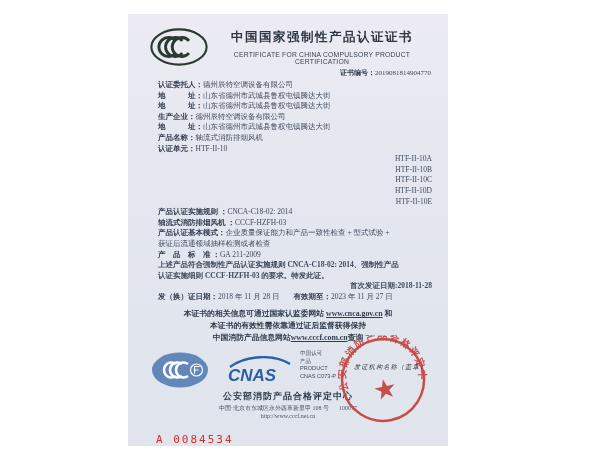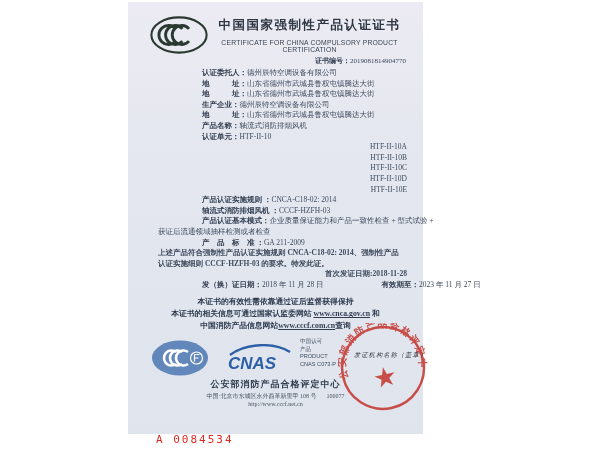--- a/index.html
+++ b/index.html
@@ -1,36 +1,36 @@
 <!DOCTYPE html>
 <html><head>
 <meta charset="utf-8">
 <style>
   * { margin:0; padding:0; box-sizing:border-box; }
   html,body { width:600px; height:450px; background:#ffffff; overflow:hidden;
               font-family:"Liberation Serif","DejaVu Serif",serif; }
   .page { position:relative; width:600px; height:450px; background:#fff; }
 
-  .paper { position:absolute; left:128px; top:2px; width:295px; height:432px;
+  .paper { position:absolute; left:128px; top:14px; width:320px; height:432px;
            background:linear-gradient(180deg,#ecebf3 0%,#e4e7ef 35%,#dfe4ed 100%); }
 
   
   .header { display:flex; padding:13px 14px 0 20px; height:54px; }
   .ccc-logo { width:62px; height:40px; flex:0 0 auto; }
   .titles { flex:1; text-align:center; padding-top:2px; }
   .title { font-family:"Liberation Sans","DejaVu Sans",sans-serif; font-weight:700;
            font-size:12.5px; letter-spacing:1.5px; color:#2d3642; }
   .subtitle { font-family:"Liberation Sans","DejaVu Sans",sans-serif; font-size:6.8px;
               letter-spacing:.2px; color:#3a4350; margin-top:5px; }
 
   .certno { text-align:right; padding-right:17px; font-size:7px; color:#3c4758; height:10px; }
 
   
   .body { padding:2px 16px 0 30px; font-size:7.5px; line-height:10.6px; color:#3e4a5c; }
-  .lbl { font-weight:700; color:#333f51;margin-left:44px; }
+  .lbl { font-weight:700; color:#333f51; }
   .row { white-space:nowrap; }
   .indent1 { margin-left:26px; }
   .model { padding-left:48px;text-align:right; }
   .cont { }
   .center { text-align:right; font-weight:700; }
   .stmt { font-weight:600; }
   .gap { display:inline-block; width:14px; }
 
   
   .notice { margin-top:6px; text-align:center; font-size:7.8px; font-weight:700;
@@ -105,22 +105,22 @@
 
       <div class="row stmt"><span>上述产品符合强制性产品认证实施规则 CNCA-C18-02: 2014、强制性产品</span></div>
       <div class="row stmt"><span>认证实施细则 CCCF-HZFH-03 的要求。特发此证。</span></div>
 
       <div class="row center"><span>首次发证日期:2018-11-28</span></div>
 
       <div class="row"><span class="lbl">发（换）证日期：</span><span class="val">2018 年 11 月 28 日</span><span class="gap"></span><span class="lbl">有效期至：</span><span class="val">2023 年 11 月 27 日</span></div>
     </div>
 
     <div class="notice">
+      <div><span>本证书的相关信息可通过国家认监委网站 </span><span class="u">www.cnca.gov.cn</span><span> 和</span></div>
       <div>本证书的有效性需依靠通过证后监督获得保持</div>
-      <div><span>本证书的相关信息可通过国家认监委网站 </span><span class="u">www.cnca.gov.cn</span><span> 和</span></div>
       <div><span>中国消防产品信息网站</span><span class="u">www.cccf.com.cn</span><span>查询</span></div>
     </div>
 
     <div class="footer">
       <svg class="cccf-logo" viewBox="0 0 64 42">
         <ellipse cx="30" cy="20" rx="28" ry="17.5" fill="#6287bb"></ellipse>
         <path d="M26,14 A7.5,7.5 0 1 0 26,26" fill="none" stroke="#ffffff" stroke-width="2.6"></path>
         <path d="M32,14 A7.5,7.5 0 1 0 32,26" fill="none" stroke="#ffffff" stroke-width="2.6"></path>
         <path d="M38,14 A7.5,7.5 0 1 0 38,26" fill="none" stroke="#ffffff" stroke-width="2.6"></path>
         <circle cx="46.5" cy="20" r="6" fill="none" stroke="#ffffff" stroke-width="1.2"></circle>

